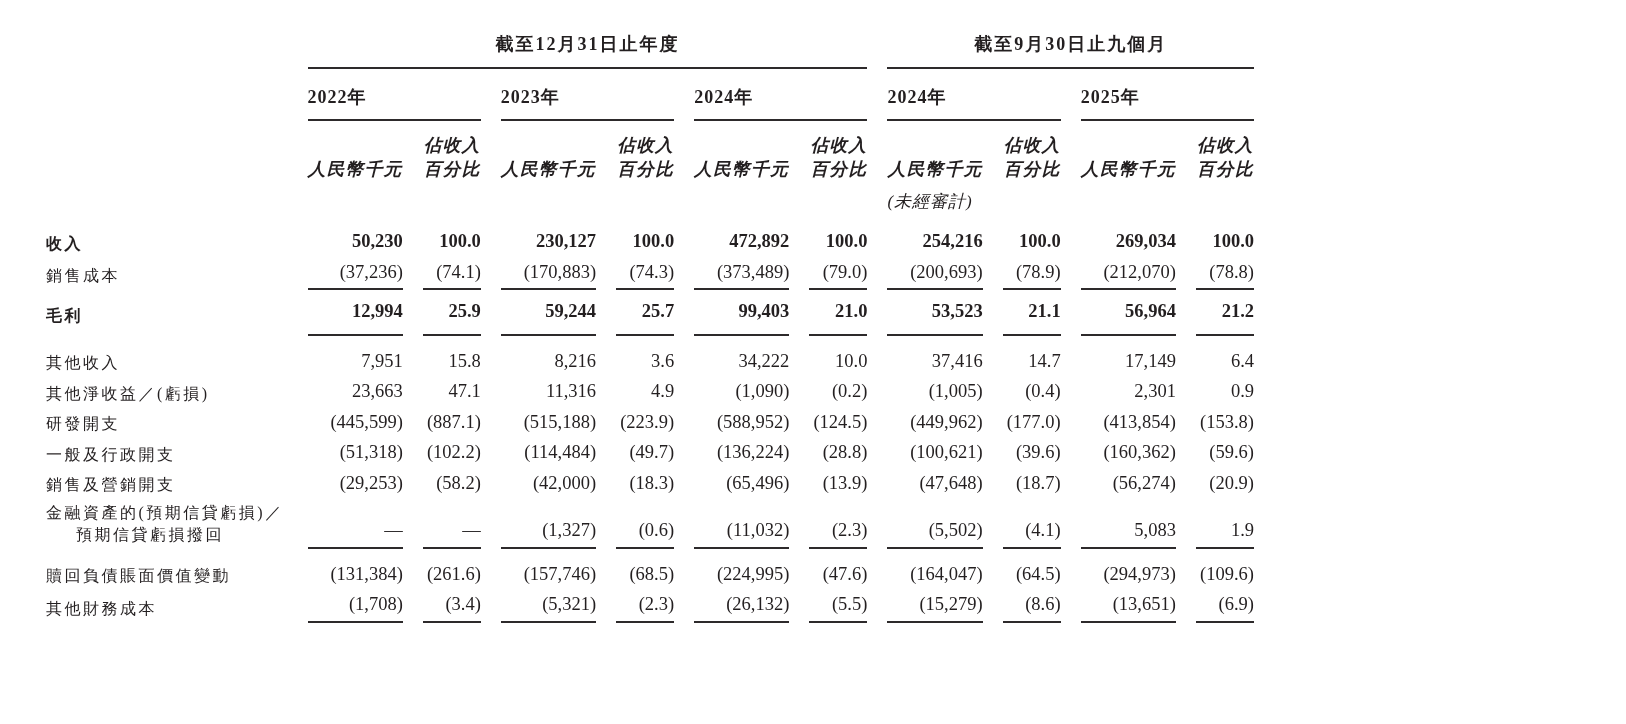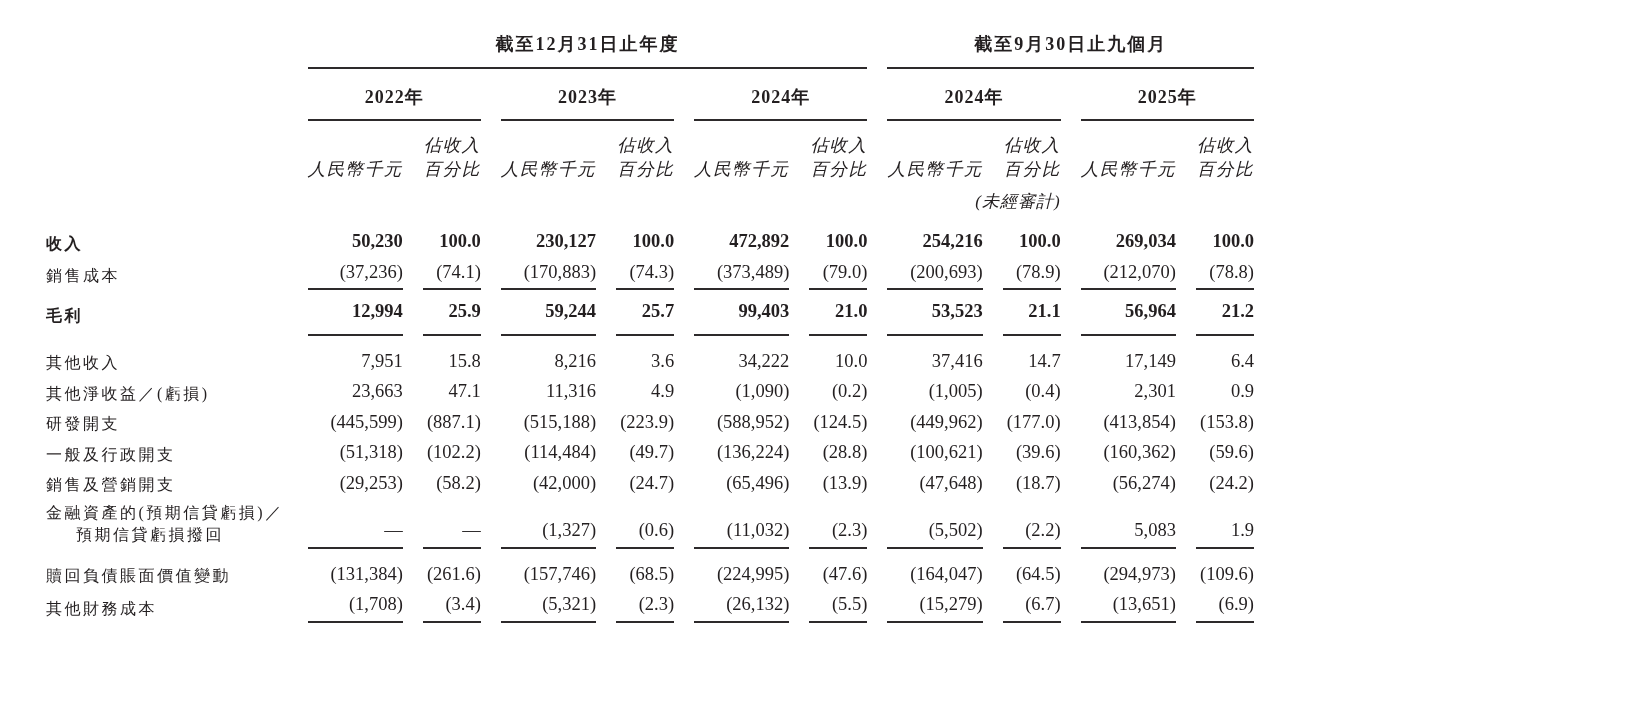--- a/index.html
+++ b/index.html
@@ -31,38 +31,37 @@
   .rule { border-bottom: 2px solid #2d2a2b; }
   .sec {
     text-align: center;
     font-weight: bold;
     font-size: 18px;
     letter-spacing: 2px;
     padding-bottom: 10px;
     white-space: nowrap;
   }
   .yr {
-    text-align: center;
     font-weight: bold;
     font-size: 18px;
     letter-spacing: 1px;
     padding-top: 16px;
     padding-bottom: 9px;
   }
   .colh {
     text-align: right;
-    font-weight: normal;
+    font-weight: bold;
     font-style: italic;
     font-size: 17.5px;
     letter-spacing: 1.5px;
     padding-top: 12px;
     white-space: nowrap;
   }
   .unaud {
-    text-align: right;
+    text-align: left;
     font-style: italic;
     font-size: 17px;
     letter-spacing: 1px;
     padding-top: 6px;
     white-space: nowrap;
   }
   .lblcell {
     font-size: 16px;
     letter-spacing: 2.5px;
     white-space: nowrap;
@@ -249,41 +248,41 @@
           <td class="num">(160,362)</td>
           <td class="num">(59.6)</td>
         </tr>
         <tr>
           <td class="lblcell">
             <div>銷售及營銷開支</div>
           </td>
           <td class="num">(29,253)</td>
           <td class="num">(58.2)</td>
           <td class="num">(42,000)</td>
-          <td class="num">(24.7)</td>
+          <td class="num">(18.3)</td>
           <td class="num">(65,496)</td>
           <td class="num">(13.9)</td>
           <td class="num">(47,648)</td>
           <td class="num">(18.7)</td>
           <td class="num">(56,274)</td>
-          <td class="num">(24.2)</td>
+          <td class="num">(20.9)</td>
         </tr>
         <tr>
           <td class="lblcell">
             <div>金融資產的(預期信貸虧損)／</div>
             <div class="lbl2">預期信貸虧損撥回</div>
           </td>
           <td class="num rule">—</td>
           <td class="num rule">—</td>
           <td class="num rule">(1,327)</td>
           <td class="num rule">(0.6)</td>
           <td class="num rule">(11,032)</td>
           <td class="num rule">(2.3)</td>
           <td class="num rule">(5,502)</td>
-          <td class="num rule">(2.2)</td>
+          <td class="num rule">(4.1)</td>
           <td class="num rule">5,083</td>
           <td class="num rule">1.9</td>
         </tr>
         <tr class="pt">
           <td class="lblcell">
             <div>贖回負債賬面價值變動</div>
           </td>
           <td class="num">(131,384)</td>
           <td class="num">(261.6)</td>
           <td class="num">(157,746)</td>
@@ -299,19 +298,19 @@
           <td class="lblcell">
             <div>其他財務成本</div>
           </td>
           <td class="num rule">(1,708)</td>
           <td class="num rule">(3.4)</td>
           <td class="num rule">(5,321)</td>
           <td class="num rule">(2.3)</td>
           <td class="num rule">(26,132)</td>
           <td class="num rule">(5.5)</td>
           <td class="num rule">(15,279)</td>
-          <td class="num rule">(6.7)</td>
+          <td class="num rule">(8.6)</td>
           <td class="num rule">(13,651)</td>
           <td class="num rule">(6.9)</td>
         </tr>
       </tbody>
   </table>
 </div>
 
 </body></html>

